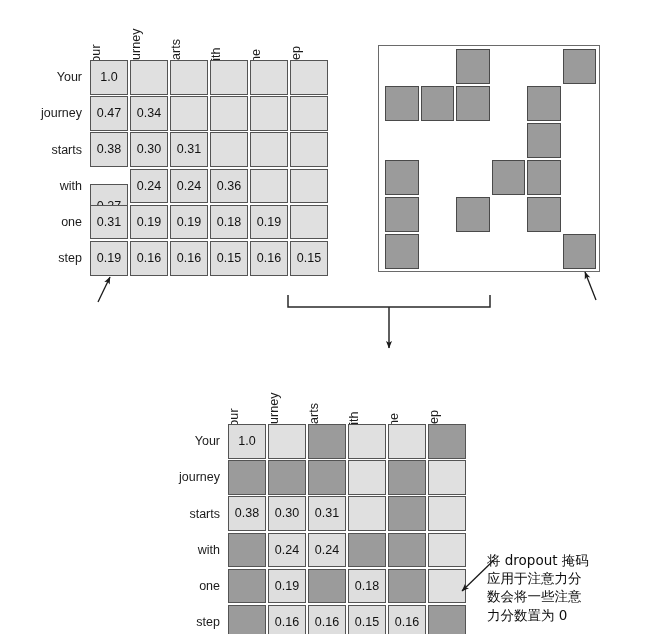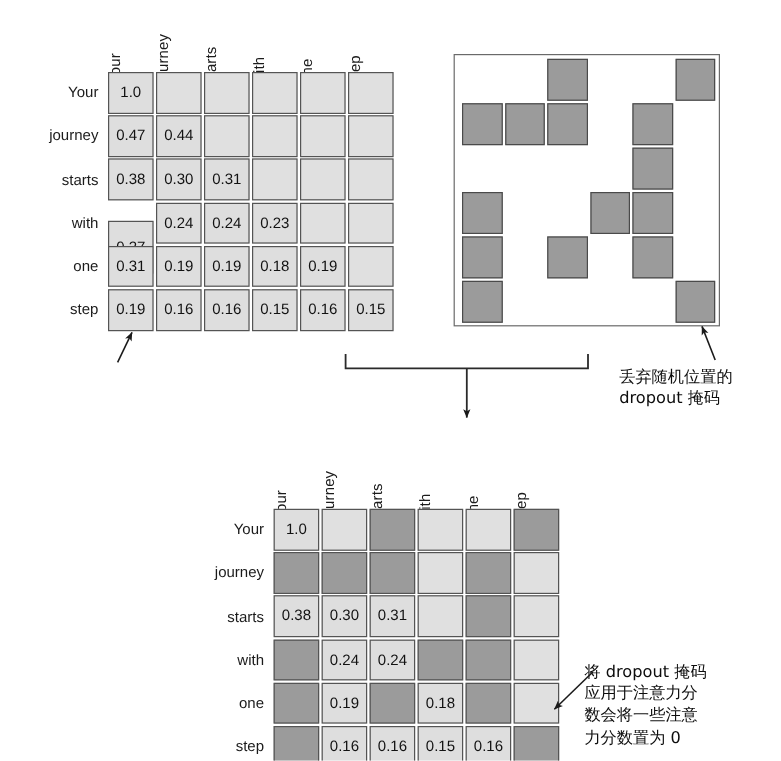--- a/index.html
+++ b/index.html
@@ -98,35 +98,35 @@
       <div class="mx-rowhead" style="left: -78px; width: 70px; top: 171.85px;">with</div>
       <div class="mx-rowhead" style="left: -78px; width: 70px; top: 208.05px;">one</div>
       <div class="mx-rowhead" style="left: -78px; width: 70px; top: 244.25px;">step</div>
       <div class="cell light" style="left: 0px; top: 52px; width: 38px; height: 34.5px;">1.0</div>
       <div class="cell lighter" style="left: 40px; top: 52px; width: 38px; height: 34.5px;"></div>
       <div class="cell lighter" style="left: 80px; top: 52px; width: 38px; height: 34.5px;"></div>
       <div class="cell lighter" style="left: 120px; top: 52px; width: 38px; height: 34.5px;"></div>
       <div class="cell lighter" style="left: 160px; top: 52px; width: 38px; height: 34.5px;"></div>
       <div class="cell lighter" style="left: 200px; top: 52px; width: 38px; height: 34.5px;"></div>
       <div class="cell light" style="left: 0px; top: 88.2px; width: 38px; height: 34.5px;">0.47</div>
-      <div class="cell light" style="left: 40px; top: 88.2px; width: 38px; height: 34.5px;">0.44</div>
+      <div class="cell light" style="left: 40px; top: 88.2px; width: 38px; height: 34.5px;">0.34</div>
       <div class="cell lighter" style="left: 80px; top: 88.2px; width: 38px; height: 34.5px;"></div>
       <div class="cell lighter" style="left: 120px; top: 88.2px; width: 38px; height: 34.5px;"></div>
       <div class="cell lighter" style="left: 160px; top: 88.2px; width: 38px; height: 34.5px;"></div>
       <div class="cell lighter" style="left: 200px; top: 88.2px; width: 38px; height: 34.5px;"></div>
       <div class="cell light" style="left: 0px; top: 124.4px; width: 38px; height: 34.5px;">0.38</div>
       <div class="cell light" style="left: 40px; top: 124.4px; width: 38px; height: 34.5px;">0.30</div>
       <div class="cell light" style="left: 80px; top: 124.4px; width: 38px; height: 34.5px;">0.31</div>
       <div class="cell lighter" style="left: 120px; top: 124.4px; width: 38px; height: 34.5px;"></div>
       <div class="cell lighter" style="left: 160px; top: 124.4px; width: 38px; height: 34.5px;"></div>
       <div class="cell lighter" style="left: 200px; top: 124.4px; width: 38px; height: 34.5px;"></div>
       <div class="cell light" style="left: 0px; top: 176px; width: 38px; height: 44px;">0.27</div>
       <div class="cell light" style="left: 40px; top: 160.6px; width: 38px; height: 34.5px;">0.24</div>
       <div class="cell light" style="left: 80px; top: 160.6px; width: 38px; height: 34.5px;">0.24</div>
-      <div class="cell light" style="left: 120px; top: 160.6px; width: 38px; height: 34.5px;">0.23</div>
+      <div class="cell light" style="left: 120px; top: 160.6px; width: 38px; height: 34.5px;">0.36</div>
       <div class="cell lighter" style="left: 160px; top: 160.6px; width: 38px; height: 34.5px;"></div>
       <div class="cell lighter" style="left: 200px; top: 160.6px; width: 38px; height: 34.5px;"></div>
       <div class="cell light" style="left: 0px; top: 196.8px; width: 38px; height: 34.5px;">0.31</div>
       <div class="cell light" style="left: 40px; top: 196.8px; width: 38px; height: 34.5px;">0.19</div>
       <div class="cell light" style="left: 80px; top: 196.8px; width: 38px; height: 34.5px;">0.19</div>
       <div class="cell light" style="left: 120px; top: 196.8px; width: 38px; height: 34.5px;">0.18</div>
       <div class="cell light" style="left: 160px; top: 196.8px; width: 38px; height: 34.5px;">0.19</div>
       <div class="cell lighter" style="left: 200px; top: 196.8px; width: 38px; height: 34.5px;"></div>
       <div class="cell light" style="left: 0px; top: 233px; width: 38px; height: 34.5px;">0.19</div>
       <div class="cell light" style="left: 40px; top: 233px; width: 38px; height: 34.5px;">0.16</div>
@@ -198,22 +198,20 @@
       <div class="cell dark" style="left: 160px; top: 196.8px; width: 38px; height: 34.5px;"></div>
       <div class="cell lighter" style="left: 200px; top: 196.8px; width: 38px; height: 34.5px;"></div>
       <div class="cell dark" style="left: 0px; top: 233px; width: 38px; height: 34.5px;"></div>
       <div class="cell light" style="left: 40px; top: 233px; width: 38px; height: 34.5px;">0.16</div>
       <div class="cell light" style="left: 80px; top: 233px; width: 38px; height: 34.5px;">0.16</div>
       <div class="cell light" style="left: 120px; top: 233px; width: 38px; height: 34.5px;">0.15</div>
       <div class="cell light" style="left: 160px; top: 233px; width: 38px; height: 34.5px;">0.16</div>
       <div class="cell dark" style="left: 200px; top: 233px; width: 38px; height: 34.5px;"></div>
     </div>
 
-  <div class="caption" id="cap-mask" style="left:516px; top:305px; width:135px;">丢弃随机位置的
-dropout 掩码</div>
   <div class="caption" id="cap-res" style="left:487px; top:551px; width:150px;">将 dropout 掩码
 应用于注意力分
 数会将一些注意
 力分数置为 0</div>
 
   <svg class="overlay" viewBox="0 0 651 634">
     <defs>
       <marker id="ah" markerWidth="9" markerHeight="9" refX="7.2" refY="3.2" orient="auto" markerUnits="userSpaceOnUse">
         <path d="M0.2,0.2 L7.6,3.2 L0.2,6.2 L2.0,3.2 z" fill="#1a1a1a"></path>
       </marker>

